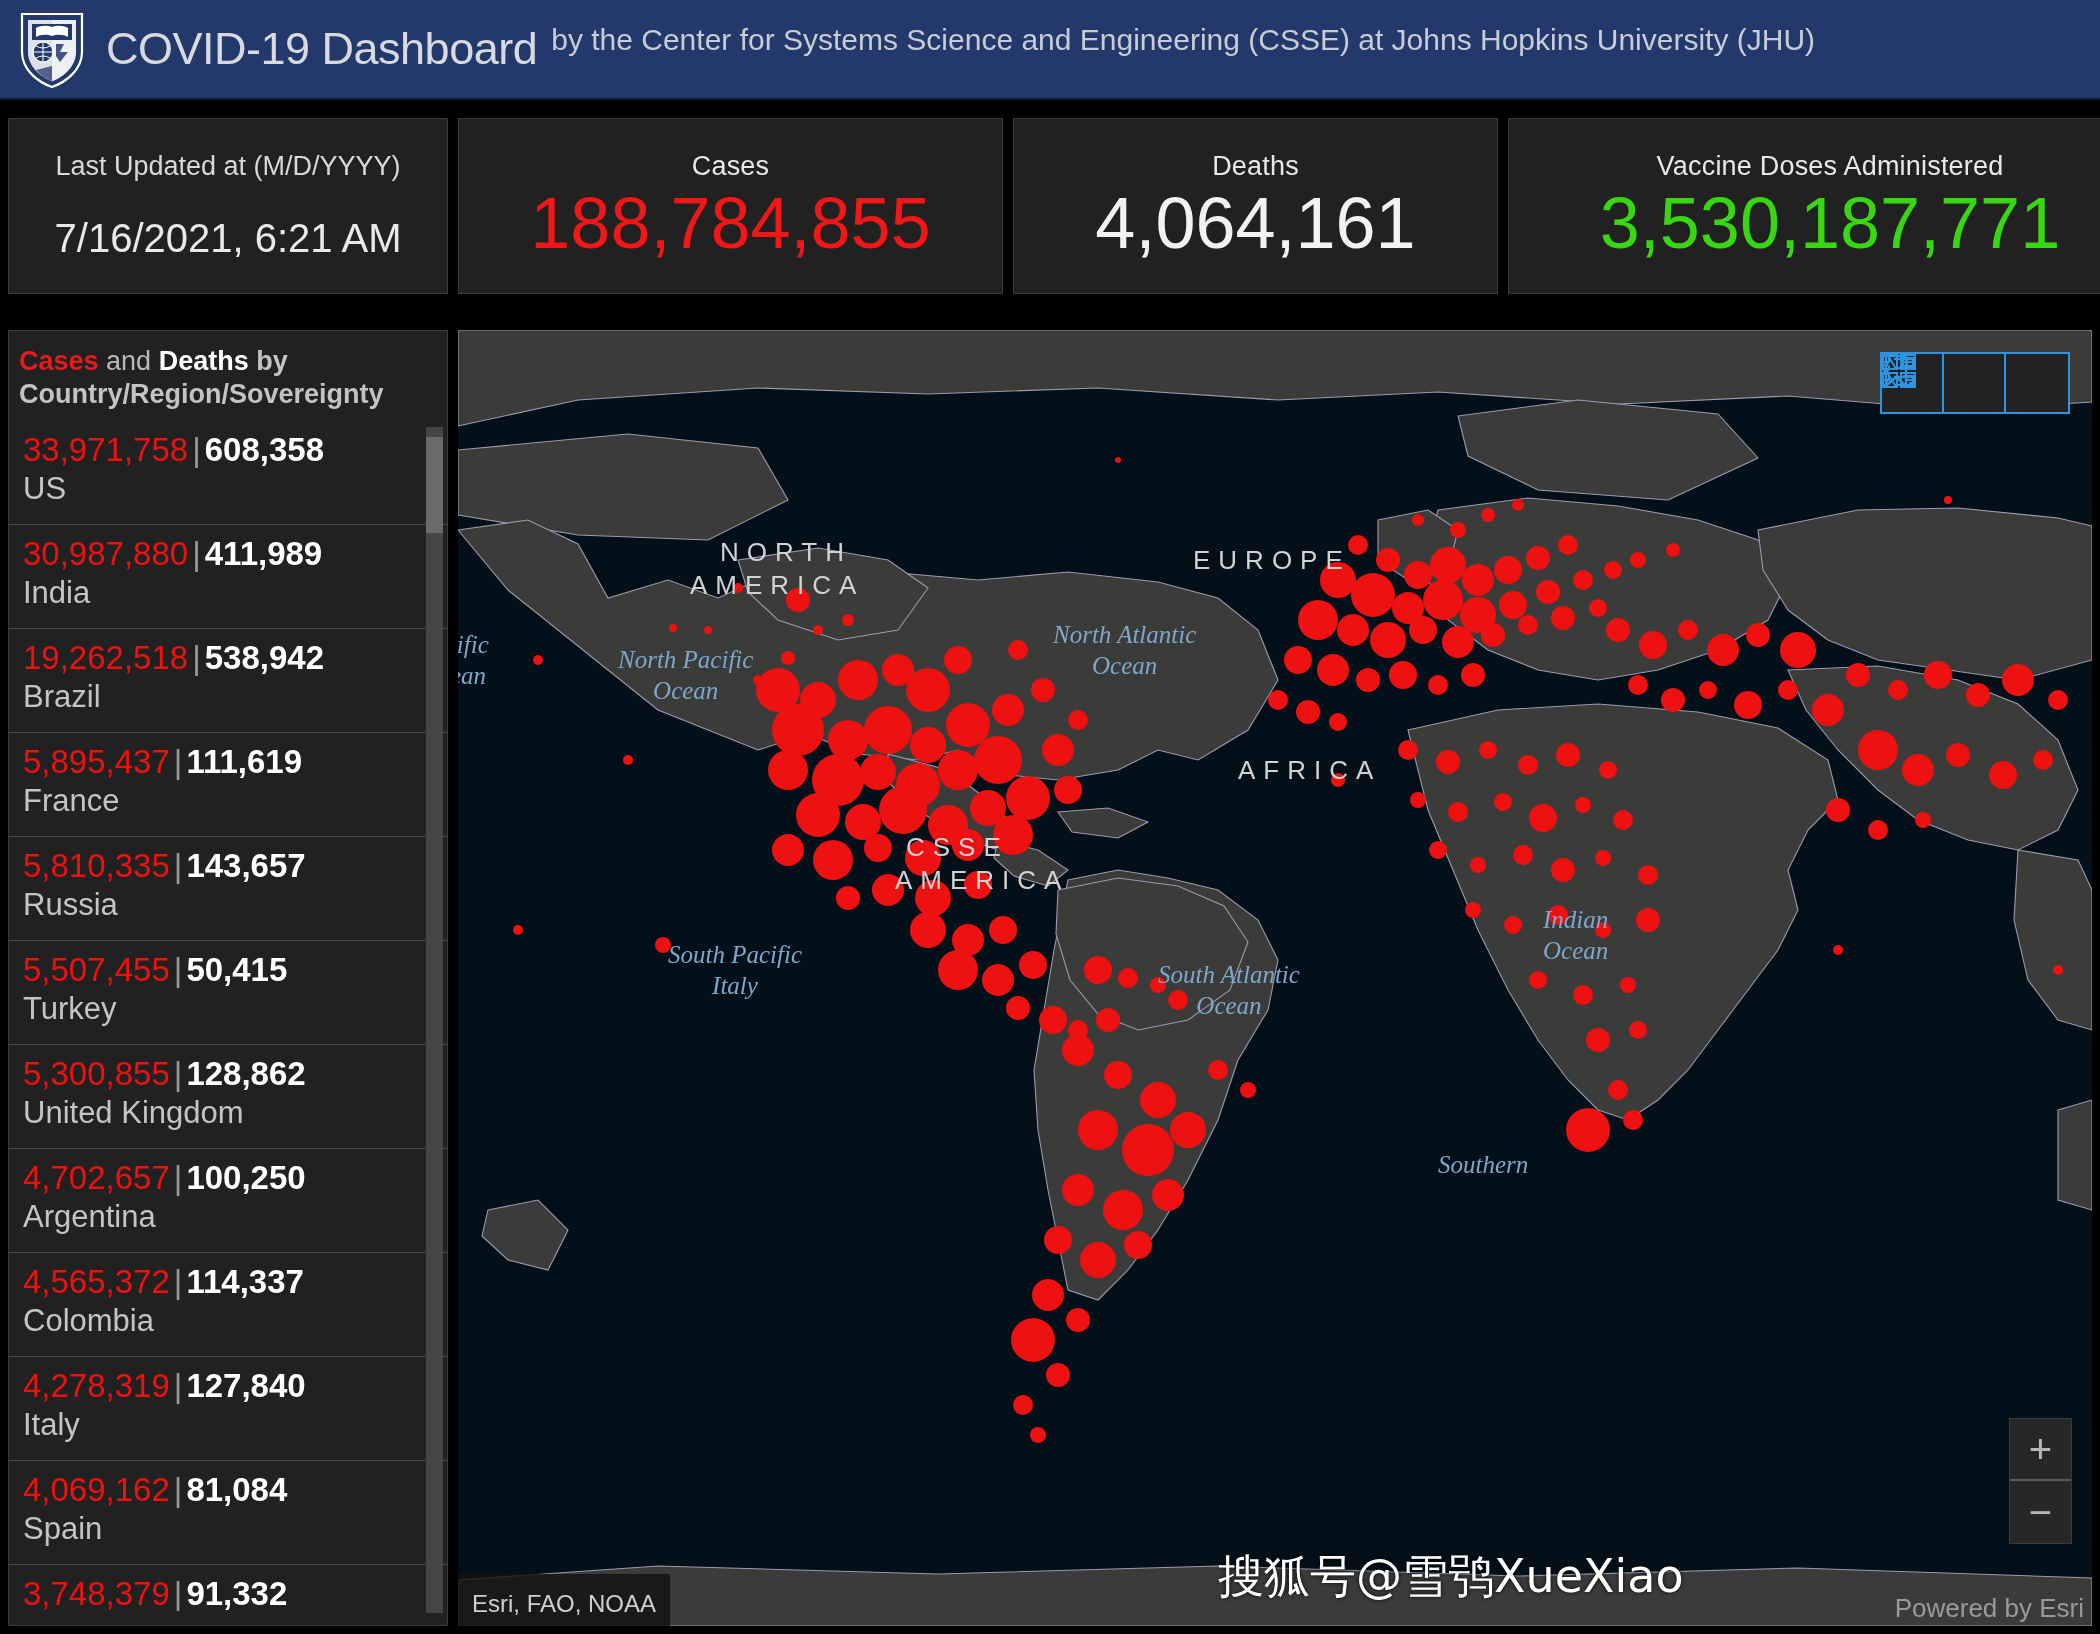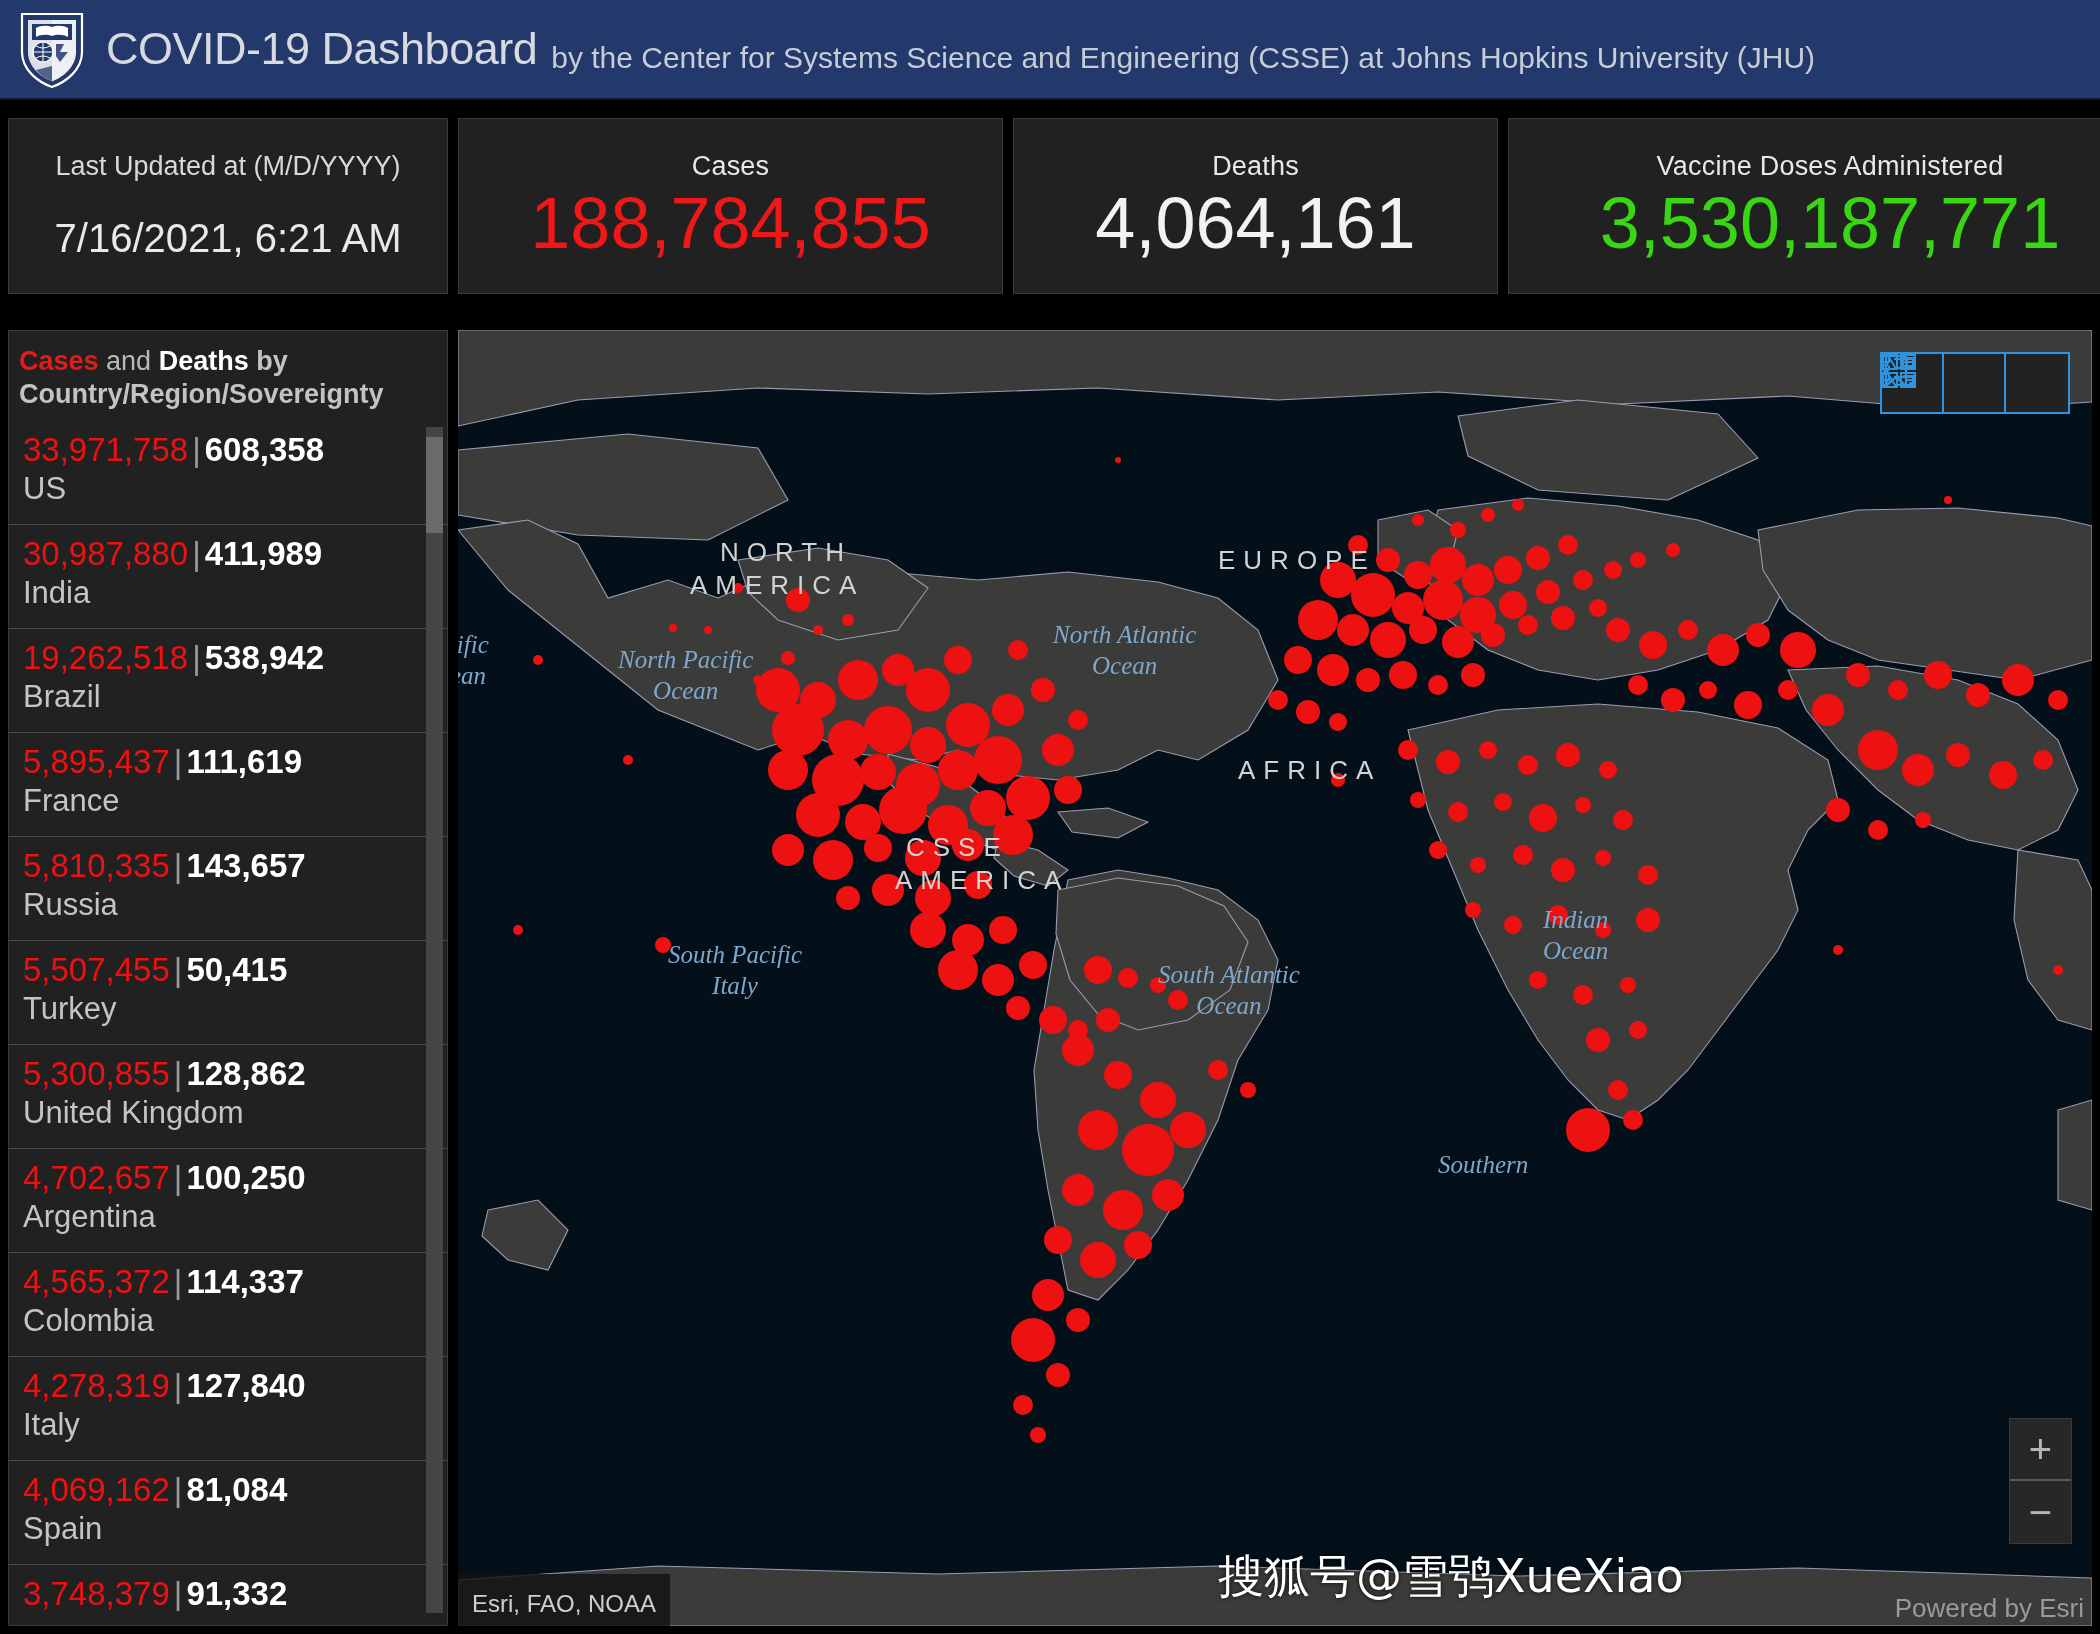--- a/index.html
+++ b/index.html
@@ -13,21 +13,21 @@
   
   #header {
     position: absolute; left: 0; top: 0;
     width: 2100px; height: 100px;
     background: #23386b;
     display: flex; align-items: center;
     padding-left: 16px;
     border-bottom: 2px solid #0e1a33;
   }
   #shield { width: 72px; height: 82px; flex: 0 0 auto; margin-right: 18px; }
-  #title-wrap { display: flex; align-items: flex-end; white-space: nowrap; }
+  #title-wrap { display: flex; align-items: flex-start; white-space: nowrap; }
   #title-main {
     font-size: 45px; color: #d7dae0; letter-spacing: -0.5px; font-weight: 400;
   }
   #title-sub {
     font-size: 30px; color: #c7ccd6; margin-left: 14px; font-weight: 400;
   }
 
   
   .card {
     position: absolute;
@@ -569,15 +569,15 @@
 Italy</div>
     <div class="ocean-label" style="left: 700px; top: 630px;">South Atlantic
 Ocean</div>
     <div class="ocean-label" style="left: 1085px; top: 575px;">Indian
 Ocean</div>
     <div class="ocean-label" style="left: 980px; top: 820px;">Southern</div>
     <div class="continent-label" style="left: 262px; top: 207px;">NORTH</div>
     <div class="continent-label" style="left: 232px; top: 240px;">AMERICA</div>
     <div class="continent-label" style="left: 448px; top: 502px;">CSSE</div>
     <div class="continent-label" style="left: 437px; top: 535px;">AMERICA</div>
-    <div class="continent-label" style="left: 760px; top: 215px;">EUROPE</div>
+    <div class="continent-label" style="left: 735px; top: 215px;">EUROPE</div>
     <div class="continent-label" style="left: 780px; top: 425px;">AFRICA</div>
   </div>
 
 </body></html>

